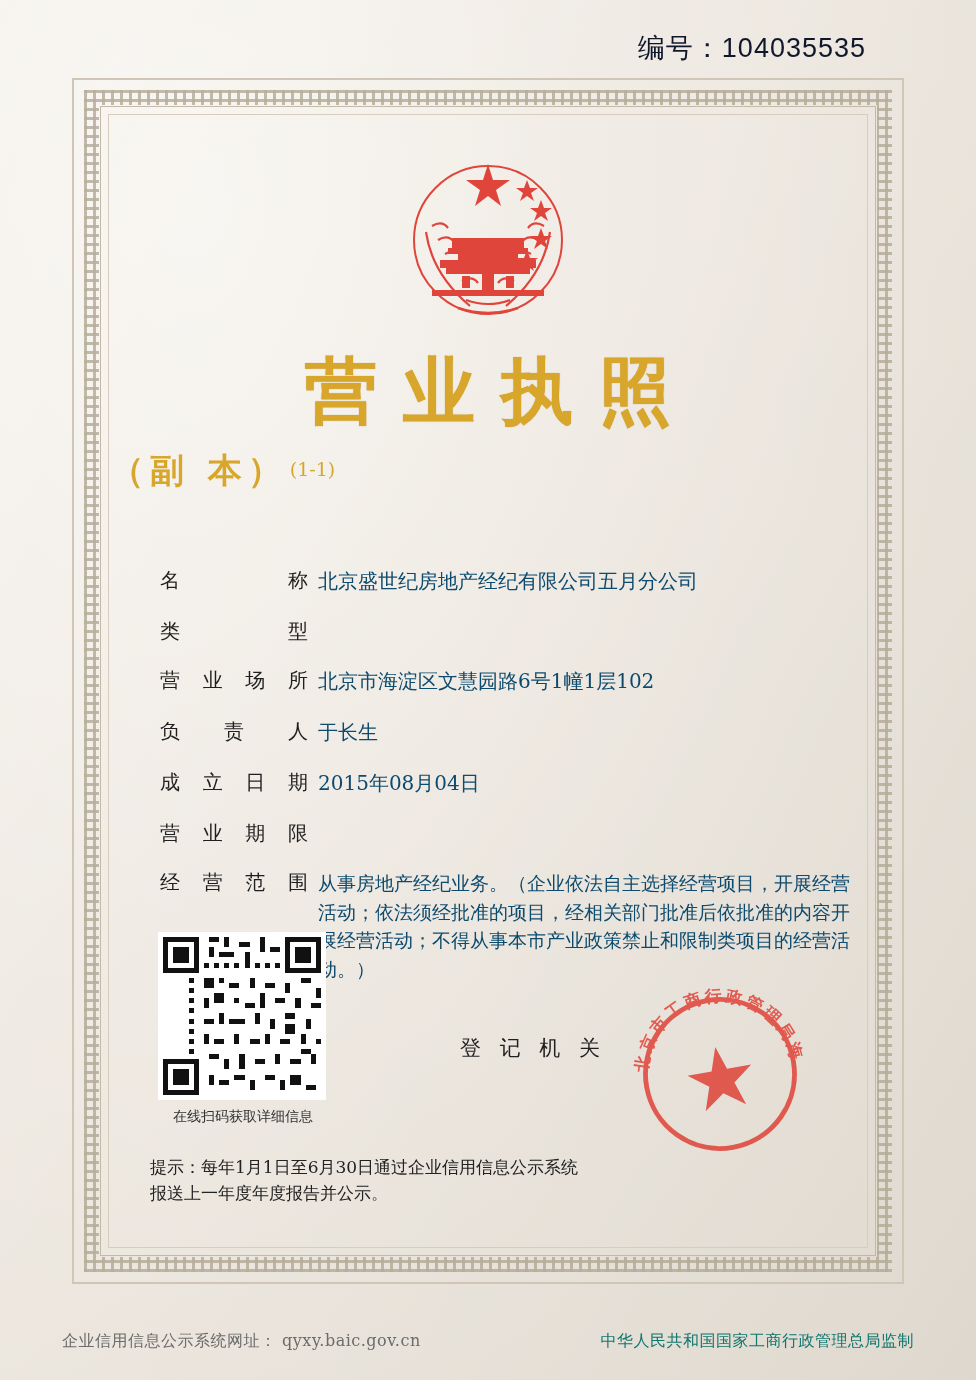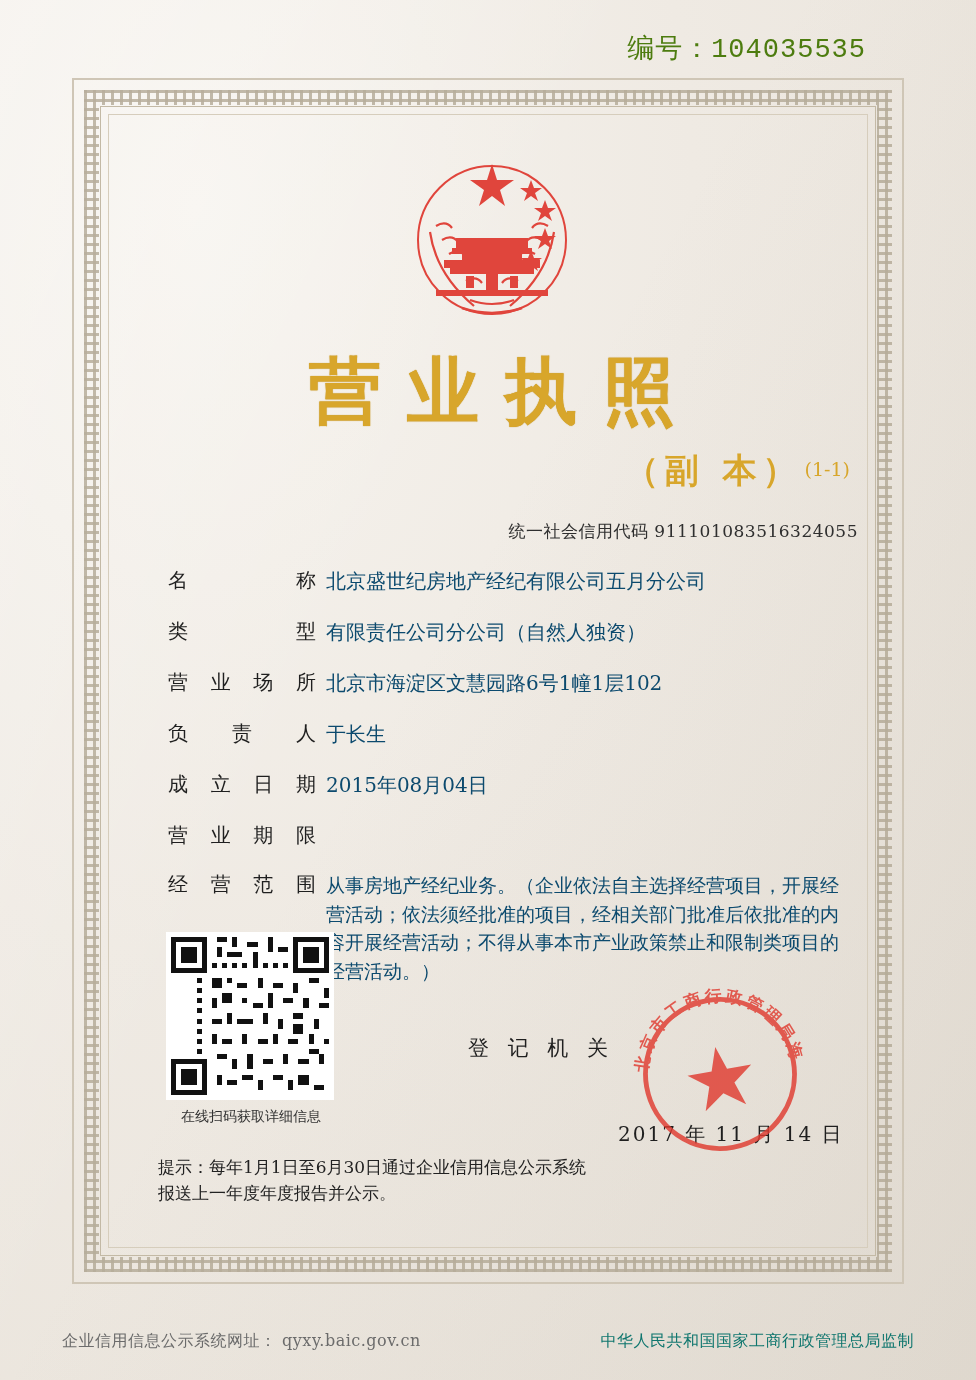--- a/index.html
+++ b/index.html
@@ -19,22 +19,22 @@
     content:"";position:absolute;inset:0;
     background:
       linear-gradient(115deg, rgba(255,255,255,0.35) 0%, rgba(255,255,255,0) 40%),
       linear-gradient(300deg, rgba(180,170,155,0.18) 0%, rgba(255,255,255,0) 55%);
     pointer-events:none;
   }
 
   
   .serial{
     position:absolute;top:30px;right:110px;
-    font-family:Liberation Mono, monospace;
-    font-size:27px;color:#4d7c0f;letter-spacing:1px;
+    font-family:Liberation Sans, sans-serif;
+    font-size:27px;color:#0f172a;letter-spacing:1px;
   }
 
   
   .frame-outer{
     position:absolute;left:72px;top:78px;right:72px;bottom:96px;
     border:2px solid #cfc6b6;
   }
   .frame-key2{
     position:absolute;inset:26px;
     border:1px solid #c3b9a5;
@@ -57,40 +57,40 @@
       linear-gradient(#000 0 0) content-box,
       linear-gradient(#000 0 0);
     -webkit-mask-composite:xor;
             mask-composite:exclude;
     padding:15px;
     box-sizing:border-box;
     opacity:.9;
   }
 
   .content{
-    position:absolute;left:110px;top:112px;right:110px;bottom:130px;margin-left:8px;
+    position:absolute;left:110px;top:112px;right:110px;bottom:130px;
   }
 
   
   .emblem{
     position:absolute;left:50%;top:28px;transform:translateX(-50%);
     width:200px;height:200px;
   }
 
   
   .title{
     position:absolute;top:232px;left:0;right:0;text-align:center;
     font-family:"DejaVu Serif","Liberation Serif",serif;
     font-size:72px;font-weight:bold;letter-spacing:26px;
     color:#d8a62b;
     text-shadow:0 0 1px #b8860b;
     padding-left:26px;
   }
   .subtitle-wrap{
-    position:absolute;top:336px;left:0;right:16px;text-align:right;
+    position:absolute;top:336px;left:0;right:0;text-align:left;
   }
   .subtitle{
     font-family:"DejaVu Serif","Liberation Serif",serif;
     font-size:34px;font-weight:bold;color:#d8a62b;letter-spacing:6px;
     display:inline-block;
   }
   .subtitle-sup{
     font-family:"DejaVu Serif","Liberation Serif",serif;
     font-size:19px;color:#d8a62b;vertical-align:super;margin-left:2px;
   }
@@ -222,39 +222,34 @@
       <rect x="44" y="150" width="112" height="6"></rect>
     </g>
   </svg>
 
   <div class="title">营业执照</div>
 
   <div class="subtitle-wrap">
     <span class="subtitle">（副 本）</span><span class="subtitle-sup">(1-1)</span>
   </div>
 
-  <div class="credit-code">
-    <span>统一社会信用代码</span>
-    <span>911101083516324055</span>
-  </div>
 
   <div class="fields">
     <div class="row">
       <div class="label">
           <span>名</span>
           <span>称</span>
         </div>
       <div class="value">北京盛世纪房地产经纪有限公司五月分公司</div>
     </div>
     <div class="row">
       <div class="label">
           <span>类</span>
           <span>型</span>
         </div>
-      <div class="value">有限责任公司分公司（自然人独资）</div>
     </div>
     <div class="row">
       <div class="label">
           <span>营</span>
           <span>业</span>
           <span>场</span>
           <span>所</span>
         </div>
       <div class="value">北京市海淀区文慧园路6号1幢1层102</div>
     </div>
@@ -388,21 +383,20 @@
         <rect x="24" y="29" width="1" height="2"></rect>
       <rect x="26" y="28" width="2" height="2"></rect>
         <rect x="29" y="30" width="2" height="1"></rect>
       <rect x="25" y="18" width="2" height="2"></rect>
         <rect x="28" y="23" width="2" height="1"></rect>
     </g>
   </svg>
   <div class="qr-caption">在线扫码获取详细信息</div>
 
   <div class="registry">登 记 机 关</div>
-  <div class="date">2017 年 11 月 14 日</div>
 
   <svg class="seal" viewBox="0 0 200 200">
     <defs>
       <path id="sealArc" d="M100,100 m-74,0 a74,74 0 1,1 148,0" fill="none"></path>
       <path id="sealArcPath" d="M 26,100 A 74,74 0 1 1 174,100" fill="none"></path>
     </defs>
     <circle cx="100" cy="100" r="76" fill="none" stroke="#e03c31" stroke-width="5"></circle>
     <polygon fill="#e03c31" points="100,72 108,96 133,96 113,111 121,135 100,120 79,135 87,111 67,96 92,96"></polygon>
     <text font-family="'DejaVu Serif','Liberation Serif',serif" font-size="17" fill="#e03c31" font-weight="bold" letter-spacing="3">
       <textPath href="#sealArcPath" startOffset="6%">北京市工商行政管理局海淀分局</textPath>

